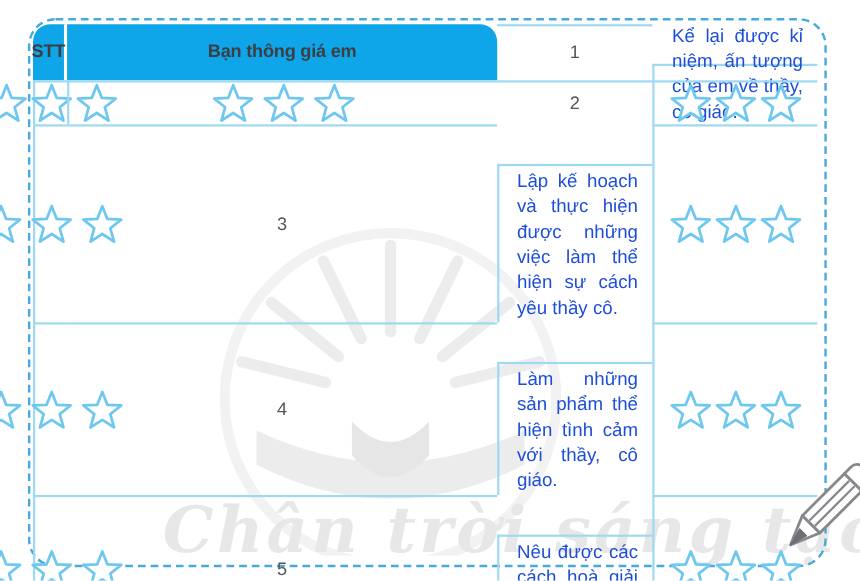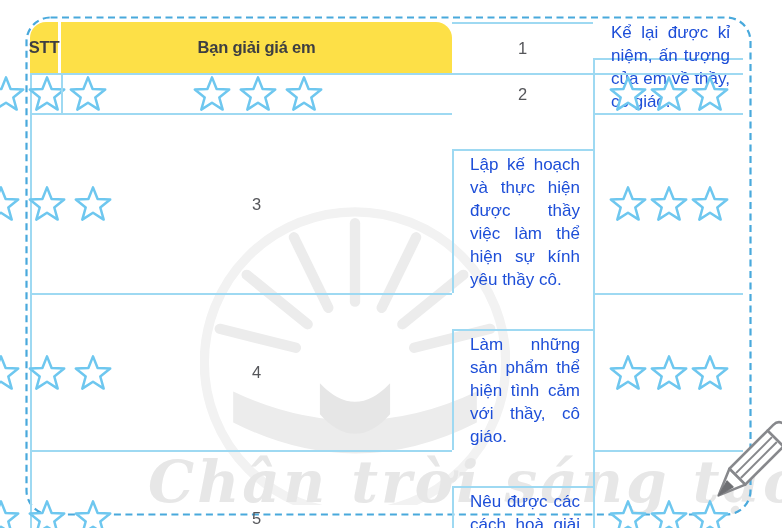--- a/index.html
+++ b/index.html
@@ -21,21 +21,21 @@
   
   .frame{position:absolute;left:0;top:0;width:782px;height:528px;z-index:1;pointer-events:none;}
   
   .table{
     position:absolute;left:30px;top:22px;width:713px;height:481px;z-index:2;
     display:grid;
     grid-template-columns:31px 391px 141px 150px;
     grid-template-rows:51px repeat(6,1fr);
   }
   .hdr{
-    background:#fde047;
+    background:#0ea5e9;
     display:flex;align-items:center;justify-content:center;
     font-weight:bold;font-size:16.5px;color:#3d3e42;
     letter-spacing:-0.2px;
   }
   .hdr.gap{border-right:3px solid #ffffff;}
   .hdr.first{border-top-left-radius:16px;}
   .hdr.last{border-top-right-radius:16px;}
   .cell{border-top:2px solid #9ed9f2;display:flex;align-items:center;}
   .cell.vline{border-left:2px solid #9ed9f2;}
   .num{justify-content:center;font-size:16.5px;color:#55565a;}
@@ -79,21 +79,21 @@
 
   <div class="wm-text">Chân trời sáng tạo</div>
 
   <svg class="frame" viewBox="0 0 782 528" aria-hidden="true">
     <rect x="26.5" y="17.5" width="724" height="497" rx="24" fill="none" stroke="#49a9dc" stroke-width="2.2" stroke-dasharray="7 4.5"></rect>
   </svg>
 
   <div class="table">
 
     <div class="hdr first gap">STT</div>
-    <div class="hdr last">Bạn giải giá em</div>
+    <div class="hdr last">Bạn thông giá em</div>
 
     <div class="cell num">1</div>
     <div class="cell content vline">
         <span>Kể lại được kỉ niệm, ấn tượng của em về thầy, cô giáo.</span>
       </div>
     <div class="cell rate vline">
         <div class="stars tight">
           <svg class="star" width="40" height="38" viewBox="0 0 40 38">
             <path d="M20 2.4 L24.6 14 L37.2 14.6 L27.3 22.5 L30.7 34.6 L20 27.7 L9.3 34.6 L12.7 22.5 L2.8 14.6 L15.4 14 Z" fill="#ffffff" stroke="#6ec7ef" stroke-width="2.5" stroke-linejoin="round"></path>
           </svg>
@@ -142,21 +142,21 @@
             <path d="M20 2.4 L24.6 14 L37.2 14.6 L27.3 22.5 L30.7 34.6 L20 27.7 L9.3 34.6 L12.7 22.5 L2.8 14.6 L15.4 14 Z" fill="#ffffff" stroke="#6ec7ef" stroke-width="2.5" stroke-linejoin="round"></path>
           </svg>
           <svg class="star" width="40" height="38" viewBox="0 0 40 38">
             <path d="M20 2.4 L24.6 14 L37.2 14.6 L27.3 22.5 L30.7 34.6 L20 27.7 L9.3 34.6 L12.7 22.5 L2.8 14.6 L15.4 14 Z" fill="#ffffff" stroke="#6ec7ef" stroke-width="2.5" stroke-linejoin="round"></path>
           </svg>
         </div>
       </div>
 
     <div class="cell num">3</div>
     <div class="cell content vline">
-        <span>Lập kế hoạch và thực hiện được thầy việc làm thể hiện sự kính yêu thầy cô.</span>
+        <span>Lập kế hoạch và thực hiện được những việc làm thể hiện sự cách yêu thầy cô.</span>
       </div>
     <div class="cell rate vline">
         <div class="stars tight">
           <svg class="star" width="40" height="38" viewBox="0 0 40 38">
             <path d="M20 2.4 L24.6 14 L37.2 14.6 L27.3 22.5 L30.7 34.6 L20 27.7 L9.3 34.6 L12.7 22.5 L2.8 14.6 L15.4 14 Z" fill="#ffffff" stroke="#6ec7ef" stroke-width="2.5" stroke-linejoin="round"></path>
           </svg>
           <svg class="star" width="40" height="38" viewBox="0 0 40 38">
             <path d="M20 2.4 L24.6 14 L37.2 14.6 L27.3 22.5 L30.7 34.6 L20 27.7 L9.3 34.6 L12.7 22.5 L2.8 14.6 L15.4 14 Z" fill="#ffffff" stroke="#6ec7ef" stroke-width="2.5" stroke-linejoin="round"></path>
           </svg>
           <svg class="star" width="40" height="38" viewBox="0 0 40 38">

